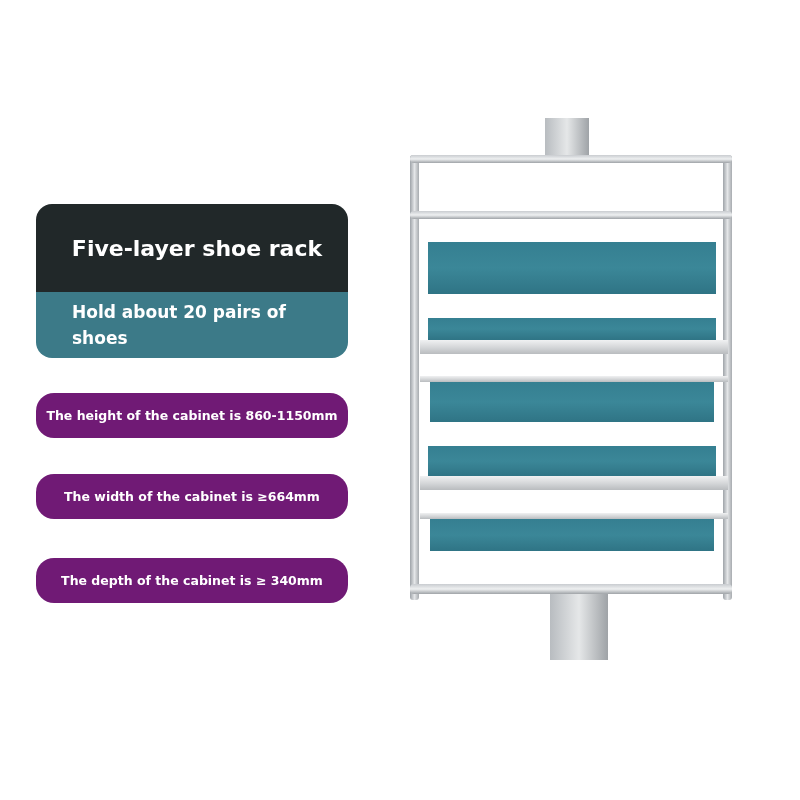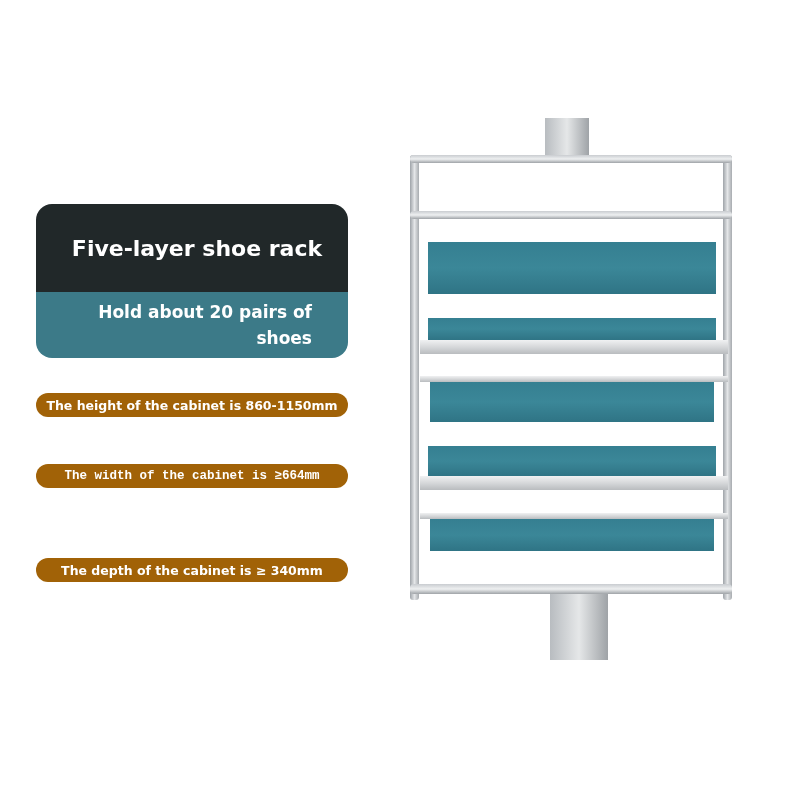--- a/index.html
+++ b/index.html
@@ -1,43 +1,43 @@
 <!DOCTYPE html>
 <html><head>
 <meta charset="utf-8">
 <style>
   html, body { margin:0; padding:0; }
   body { width:800px; height:800px; background:#ffffff; position:relative; overflow:hidden; font-family:"DejaVu Sans", sans-serif; }
   .title-card { position:absolute; left:36px; top:204px; width:312px; height:154px; border-radius:16px; overflow:hidden; }
   .title-top { height:88px; background:#212829; display:flex; align-items:center; justify-content:center; }
   .title-top span { color:#fff; font-weight:bold; font-size:22px; padding-left:10px;text-align:right; }
-  .title-bottom { height:66px; background:#3c7a88; display:flex; align-items:center; justify-content:center; text-align:right; }
+  .title-bottom { height:66px; background:#3c7a88; display:flex; align-items:center; justify-content:center; text-align:left; }
   .title-bottom span { color:#fff; font-weight:bold; font-size:17px; line-height:26px; width:240px; }
-  .pill { position:absolute; left:36px; width:312px; height:24px; border-radius:18px; background:#a16207; display:flex; align-items:center; justify-content:center; color:#fff; font-weight:bold; font-size:12.5px; }
+  .pill { position:absolute; left:36px; width:312px; height:45px; border-radius:18px; background:#701a75; display:flex; align-items:center; justify-content:center; color:#fff; font-weight:bold; font-size:12.5px; }
   .rack { position:absolute; left:410px; top:118px; width:330px; height:545px; }
   .frame-v { position:absolute; width:9px; background:linear-gradient(90deg,#9ea3a8,#e4e6e8,#a7abaf); border-radius:3px; }
   .frame-h { position:absolute; height:8px; background:linear-gradient(180deg,#c9ccd0,#eef0f1,#9fa3a7); border-radius:4px; }
   .shelf { position:absolute; background:linear-gradient(180deg,#357f91,#3b8798,#2f7485); }
   .lip { position:absolute; height:14px; background:linear-gradient(180deg,#f0f1f2,#d6d8da,#b9bcbf); }
   .mount { position:absolute; background:linear-gradient(90deg,#b8bcc0,#e5e7e8,#9fa3a7); }
 </style>
 </head>
 <body>
 
 <div class="title-card">
   <div class="title-top">
     <span>Five-layer shoe rack</span>
   </div>
   <div class="title-bottom">
     <span>Hold about 20 pairs of shoes</span>
   </div>
 </div>
 
 <div class="pill" style="top:393px;">The height of the cabinet is 860-1150mm</div>
-<div class="pill" style="top:464px;font-family:Liberation Mono, monospace;">The width of the cabinet is ≥664mm</div>
+<div class="pill" style="top:474px;">The width of the cabinet is ≥664mm</div>
 <div class="pill" style="top:530px;margin-top:28px;">The depth of the cabinet is ≥ 340mm</div>
 
 <div class="rack">
 
   <div class="mount" style="left:135px;top:0;width:44px;height:38px;"></div>
 
   <div class="frame-v" style="left:0;top:37px;height:445px;"></div>
   <div class="frame-v" style="left:313px;top:37px;height:445px;"></div>
 
   <div class="frame-h" style="left:0;top:37px;width:322px;"></div>

